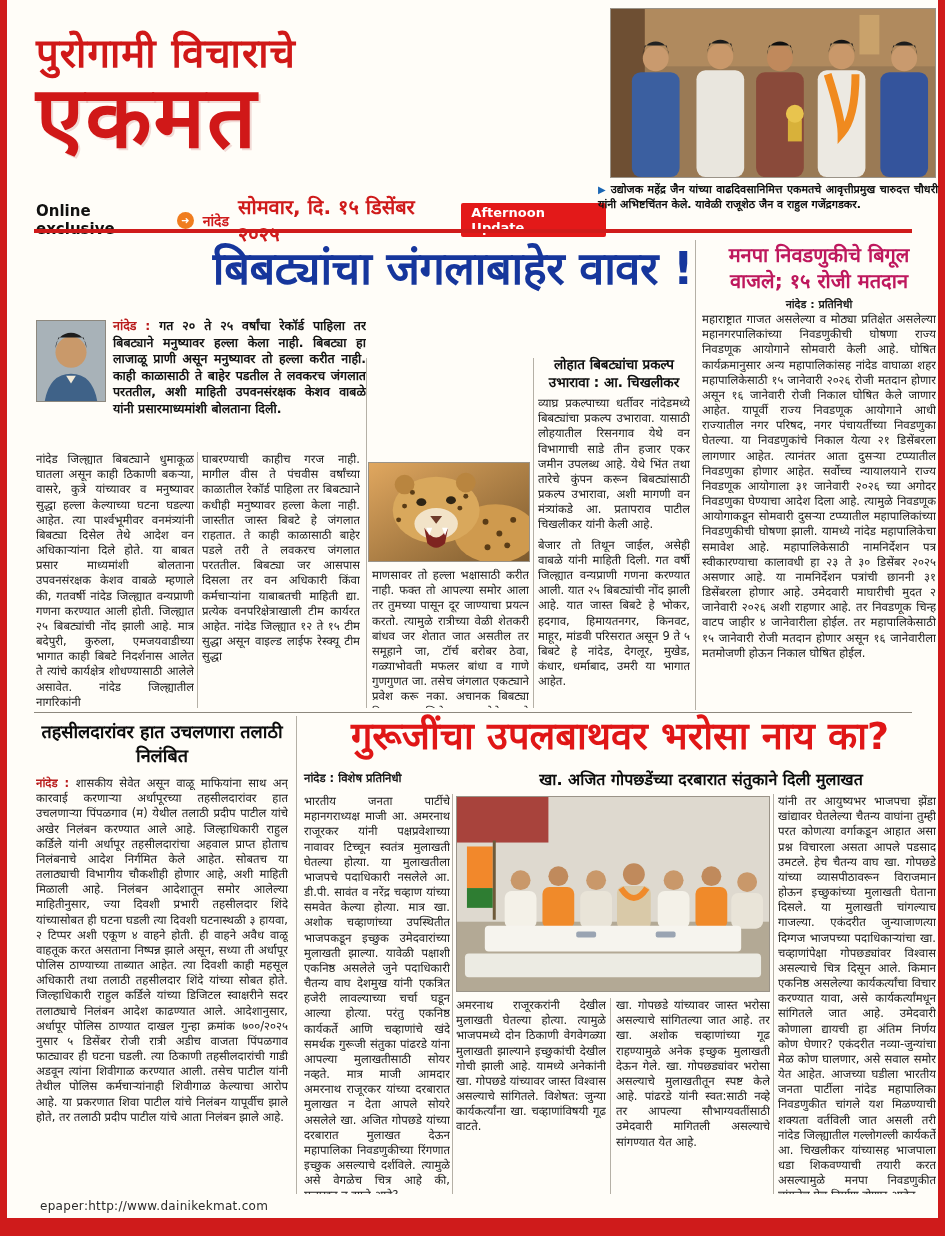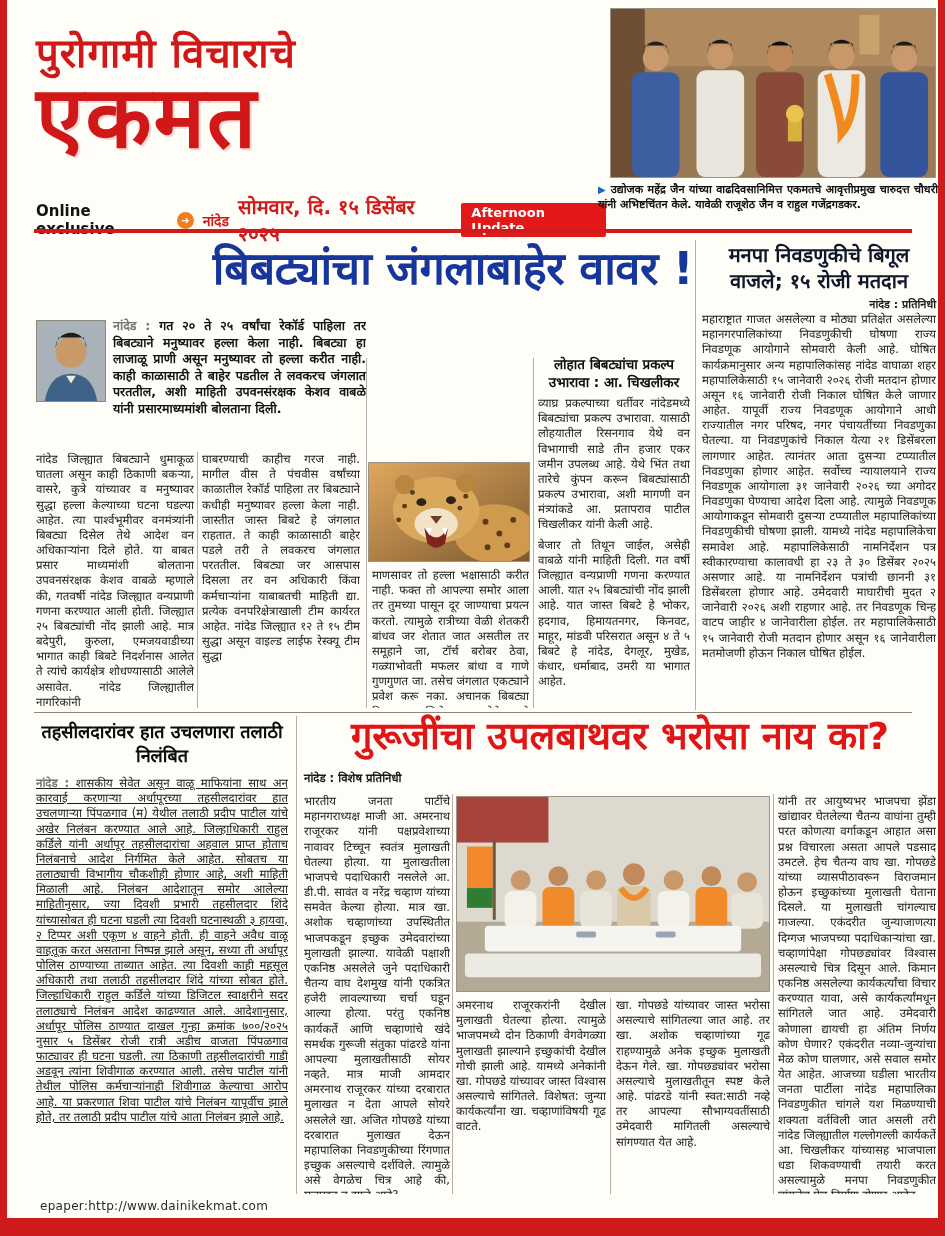--- a/index.html
+++ b/index.html
@@ -8,21 +8,21 @@
   .page {
     position:relative; width:945px; height:1236px; margin:0 auto;
     background:#fffdf8; overflow:hidden;
   }
   .abs { position:absolute; }
   .side-border { top:0; width:7px; height:1236px; background:#cf1b1b; }
   .body-text {
     font-size:11.5px; line-height:1.32; text-align:justify;
     color:#1c1c1c; overflow:hidden;
   }
-  .red { color:#737373; font-weight:bold; }
+  .red { color:#b91c1c; font-weight:bold; }
   .vrule { width:1px; background:#b5b0a6; }
   .hrule { height:1px; background:#8d887e; }
 
   
   .tagline { font-size:40px; font-weight:bold; color:#d01818; letter-spacing:1px; }
   .mast-title { font-size:86px; font-weight:900; color:#d01818; line-height:1.05; letter-spacing:2px; text-shadow:2px 2px 0 rgba(160,20,20,.15); }
   .meta-row { display:flex; align-items:center; gap:9px; }
   .online-ex { font-size:15px; font-weight:bold; color:#111; }
   .arrow-ic { width:17px; height:17px; border-radius:50%; background:#f07d1f; color:#fff; font-size:10px; line-height:17px; text-align:center; font-weight:bold; flex:0 0 auto; }
   .edition { font-size:14px; font-weight:bold; color:#cf1b1b; }
@@ -34,22 +34,22 @@
   .photo-frame { border:1px solid #9a9388; background:#cbc4b8; overflow:hidden; }
   .photo-frame svg { display:block; width:100%; height:100%; }
 
   .main-hl { font-size:45px; font-weight:900; color:#16369c; line-height:1.1; letter-spacing:-0.5px; white-space:nowrap;text-align:right; }
   .sub-magenta { font-size:19px; font-weight:bold; color:#e8129b; text-align:center; }
   .lead-block { font-size:12.5px; font-weight:bold; line-height:1.32; text-align:justify; color:#141414; overflow:hidden; }
   .portrait { float:left; width:70px; height:82px; margin:2px 7px 2px 0; border:1px solid #8d887e; overflow:hidden; }
   .portrait svg { display:block; width:100%; height:100%; }
   .subart-hl { font-size:13.5px; font-weight:bold; color:#0e0e0e; text-align:center; line-height:1.3; }
 
-  .civic-hl { font-size:20px; font-weight:900; color:#0f172a; text-align:center; line-height:1.3; }
-  .byline { font-size:11px; font-weight:bold; color:#222; text-align:right; }
+  .civic-hl { font-size:20px; font-weight:900; color:#be185d; text-align:center; line-height:1.3; }
+  .byline { font-size:11px; font-weight:bold; color:#222; text-align:center; }
 
   .talathi-hl { font-size:18px; font-weight:700; color:#0c0c0c; line-height:1.35; text-align:center; }
 
   .guruji-hl { font-size:38px; font-weight:900; color:#e01616; text-align:center; line-height:1.1; white-space:nowrap; }
   .guruji-by { font-size:11.5px; font-weight:bold; color:#1a1a1a; }
   .guruji-sub { font-size:16px; font-weight:bold; color:#0c0c0c; text-align:center; }
 
   .footer-url { font-size:12px; color:#2a2a2a; letter-spacing:.3px; }
   .footer-bar { left:0; bottom:0; width:945px; height:18px; background:#cf1b1b; }
 </style>
@@ -167,39 +167,40 @@
     </svg>
   </div>
 
   <div class="abs body-text" style="left:372px; top:568px; width:157px; height:140px;">माणसावर तो हल्ला भक्षासाठी करीत नाही. फक्त तो आपल्या समोर आला तर तुमच्या पासून दूर जाण्याचा प्रयत्न करतो. त्यामुळे रात्रीच्या वेळी शेतकरी बांधव जर शेतात जात असतील तर समूहाने जा, टॉर्च बरोबर ठेवा, गळ्याभोवती मफलर बांधा व गाणे गुणगुणत जा. तसेच जंगलात एकट्याने प्रवेश करू नका. अचानक बिबट्या दिसला तर जिथे आहात तेथेच उभे राहा, आरडा ओरड करा, कोणत्याही परिस्थितीत त्याच्याकडे जाऊ नका.</div>
 
   <div class="abs vrule" style="left:533px; top:358px; height:350px;"></div>
 
   <div class="abs" style="left:538px; top:356px; width:152px; height:352px; overflow:hidden;">
     <div class="subart-hl">लोहात बिबट्यांचा प्रकल्प उभारावा : आ. चिखलीकर</div>
     <div class="body-text" style="margin-top:5px;">व्याघ्र प्रकल्पाच्या धर्तीवर नांदेडमध्ये बिबट्यांचा प्रकल्प उभारावा. यासाठी लोहयातील रिसनगाव येथे वन विभागाची साडे तीन हजार एकर जमीन उपलब्ध आहे. येथे भिंत तथा तारेचे कुंपन करून बिबट्यांसाठी प्रकल्प उभारावा, अशी मागणी वन मंत्र्यांकडे आ. प्रतापराव पाटील चिखलीकर यांनी केली आहे.</div>
-    <div class="body-text" style="margin-top:5px;">बेजार तो तिथून जाईल, असेही वाबळे यांनी माहिती दिली. गत वर्षी जिल्ह्यात वन्यप्राणी गणना करण्यात आली. यात २५ बिबट्यांची नोंद झाली आहे. यात जास्त बिबटे हे भोकर, हदगाव, हिमायतनगर, किनवट, माहूर, मांडवी परिसरात असून ४ ते ५ बिबटे हे नांदेड, देगलूर, मुखेड, कंधार, धर्माबाद, उमरी या भागात आहेत.</div>
+    <div class="body-text" style="margin-top:5px;">बेजार तो तिथून जाईल, असेही वाबळे यांनी माहिती दिली. गत वर्षी जिल्ह्यात वन्यप्राणी गणना करण्यात आली. यात २५ बिबट्यांची नोंद झाली आहे. यात जास्त बिबटे हे भोकर, हदगाव, हिमायतनगर, किनवट, माहूर, मांडवी परिसरात असून 9 ते ५ बिबटे हे नांदेड, देगलूर, मुखेड, कंधार, धर्माबाद, उमरी या भागात आहेत.</div>
   </div>
 
   <div class="abs vrule" style="left:695px; top:240px; height:470px;"></div>
   <div class="abs civic-hl" style="left:702px; top:242px; width:234px;">मनपा निवडणुकीचे बिगूल वाजले; १५ रोजी मतदान</div>
   <div class="abs byline" style="left:702px; top:296px; width:234px;">नांदेड : प्रतिनिधी</div>
   <div class="abs body-text" style="left:702px; top:312px; width:234px; height:396px;">महाराष्ट्रात गाजत असलेल्या व मोठ्या प्रतिक्षेत असलेल्या महानगरपालिकांच्या निवडणुकीची घोषणा राज्य निवडणूक आयोगाने सोमवारी केली आहे. घोषित कार्यक्रमानुसार अन्य महापालिकांसह नांदेड वाघाळा शहर महापालिकेसाठी १५ जानेवारी २०२६ रोजी मतदान होणार असून १६ जानेवारी रोजी निकाल घोषित केले जाणार आहेत. यापूर्वी राज्य निवडणूक आयोगाने आधी राज्यातील नगर परिषद, नगर पंचायतींच्या निवडणुका घेतल्या. या निवडणुकांचे निकाल येत्या २१ डिसेंबरला लागणार आहेत. त्यानंतर आता दुसऱ्या टप्प्यातील निवडणुका होणार आहेत. सर्वोच्च न्यायालयाने राज्य निवडणूक आयोगाला ३१ जानेवारी २०२६ च्या अगोदर निवडणुका घेण्याचा आदेश दिला आहे. त्यामुळे निवडणूक आयोगाकडून सोमवारी दुसऱ्या टप्प्यातील महापालिकांच्या निवडणुकीची घोषणा झाली. यामध्ये नांदेड महापालिकेचा समावेश आहे. महापालिकेसाठी नामनिर्देशन पत्र स्वीकारण्याचा कालावधी हा २३ ते ३० डिसेंबर २०२५ असणार आहे. या नामनिर्देशन पत्रांची छाननी ३१ डिसेंबरला होणार आहे. उमेदवारी माघारीची मुदत २ जानेवारी २०२६ अशी राहणार आहे. तर निवडणूक चिन्ह वाटप जाहीर ४ जानेवारीला होईल. तर महापालिकेसाठी १५ जानेवारी रोजी मतदान होणार असून १६ जानेवारीला मतमोजणी होऊन निकाल घोषित होईल.</div>
 
   <div class="abs hrule" style="left:34px; top:712px; width:878px;"></div>
 
   <div class="abs talathi-hl" style="left:36px; top:720px; width:252px;">तहसीलदारांवर हात उचलणारा तलाठी निलंबित</div>
-  <div class="abs body-text" style="left:36px; top:776px; width:252px; height:418px;text-decoration:underline;">
+  <div class="abs body-text" style="left:36px; top:776px; width:252px; height:418px;">
     <span class="red">नांदेड :</span><span> शासकीय सेवेत असून वाळू माफियांना साथ अन् कारवाई करणाऱ्या अर्धापूरच्या तहसीलदारांवर हात उचलणाऱ्या पिंपळगाव (म) येथील तलाठी प्रदीप पाटील यांचे अखेर निलंबन करण्यात आले आहे. जिल्हाधिकारी राहुल कर्डिले यांनी अर्धापूर तहसीलदारांचा अहवाल प्राप्त होताच निलंबनाचे आदेश निर्गमित केले आहेत. सोबतच या तलाठ्याची विभागीय चौकशीही होणार आहे, अशी माहिती मिळाली आहे. निलंबन आदेशातून समोर आलेल्या माहितीनुसार, ज्या दिवशी प्रभारी तहसीलदार शिंदे यांच्यासोबत ही घटना घडली त्या दिवशी घटनास्थळी ३ हायवा, २ टिप्पर अशी एकूण ४ वाहने होती. ही वाहने अवैध वाळू वाहतूक करत असताना निष्पन्न झाले असून, सध्या ती अर्धापूर पोलिस ठाण्याच्या ताब्यात आहेत. त्या दिवशी काही महसूल अधिकारी तथा तलाठी तहसीलदार शिंदे यांच्या सोबत होते. जिल्हाधिकारी राहुल कर्डिले यांच्या डिजिटल स्वाक्षरीने सदर तलाठ्याचे निलंबन आदेश काढण्यात आले. आदेशानुसार, अर्धापूर पोलिस ठाण्यात दाखल गुन्हा क्रमांक ७००/२०२५ नुसार ५ डिसेंबर रोजी रात्री अडीच वाजता पिंपळगाव फाट्यावर ही घटना घडली. त्या ठिकाणी तहसीलदारांची गाडी अडवून त्यांना शिवीगाळ करण्यात आली. तसेच पाटील यांनी तेथील पोलिस कर्मचाऱ्यांनाही शिवीगाळ केल्याचा आरोप आहे. या प्रकरणात शिवा पाटील यांचे निलंबन यापूर्वीच झाले होते, तर तलाठी प्रदीप पाटील यांचे आता निलंबन झाले आहे.</span>
   </div>
 
   <div class="abs vrule" style="left:296px; top:716px; height:478px;"></div>
 
   <div class="abs guruji-hl" style="left:304px; top:716px; width:632px;">गुरूजींचा उपलबाथवर भरोसा नाय का?</div>
   <div class="abs guruji-by" style="left:304px; top:770px; width:150px;">नांदेड : विशेष प्रतिनिधी</div>
+  <div class="abs guruji-sub" style="left:466px; top:768px; width:470px;">खा. अजित गोपछडेंच्या दरबारात संतुकाने दिली मुलाखत</div>
 
   <div class="abs body-text" style="left:304px; top:794px; width:146px; height:400px;">भारतीय जनता पार्टीचे महानगराध्यक्ष माजी आ. अमरनाथ राजूरकर यांनी पक्षप्रवेशाच्या नावावर टिच्चून स्वतंत्र मुलाखती घेतल्या होत्या. या मुलाखतीला भाजपचे पदाधिकारी नसलेले आ. डी.पी. सावंत व नरेंद्र चव्हाण यांच्या समवेत केल्या होत्या. मात्र खा. अशोक चव्हाणांच्या उपस्थितीत भाजपकडून इच्छुक उमेदवारांच्या मुलाखती झाल्या. यावेळी पक्षाशी एकनिष्ठ असलेले जुने पदाधिकारी चैतन्य वाघ देशमुख यांनी एकत्रित हजेरी लावल्याच्या चर्चा घडून आल्या होत्या. परंतु एकनिष्ठ कार्यकर्ते आणि चव्हाणांचे खंदे समर्थक गुरूजी संतुका पांढरडे यांना आपल्या मुलाखतीसाठी सोयर नव्हते. मात्र माजी आमदार अमरनाथ राजूरकर यांच्या दरबारात मुलाखत न देता आपले सोयरे असलेले खा. अजित गोपछडे यांच्या दरबारात मुलाखत देऊन महापालिका निवडणुकीच्या रिंगणात इच्छुक असल्याचे दर्शविले. त्यामुळे असे वेगळेच चित्र आहे की, मुलाखत न झाले आहे?</div>
   <div class="abs vrule" style="left:452px; top:794px; height:400px;"></div>
 
   <div class="abs photo-frame" style="left:456px; top:796px; width:314px; height:196px;">
     <svg viewBox="0 0 314 196" preserveAspectRatio="none">
       <rect width="314" height="196" fill="#ded9cf"></rect>
       <rect y="126" width="314" height="70" fill="#b3a995"></rect>
       <rect x="0" y="0" width="92" height="46" fill="#a8433c"></rect>
       <rect x="10" y="50" width="26" height="42" fill="#f2882b"></rect>

